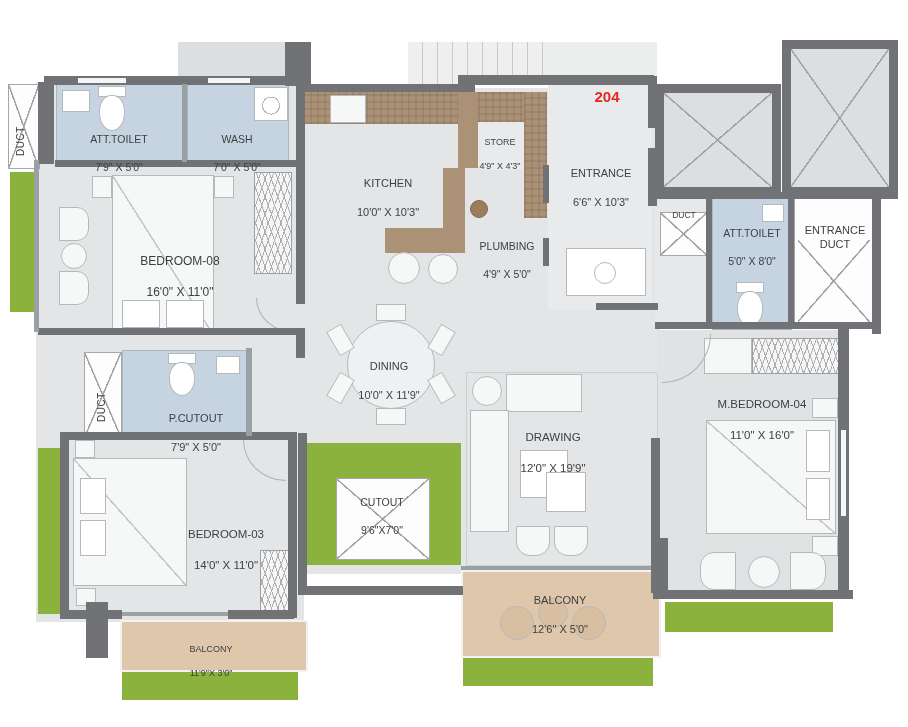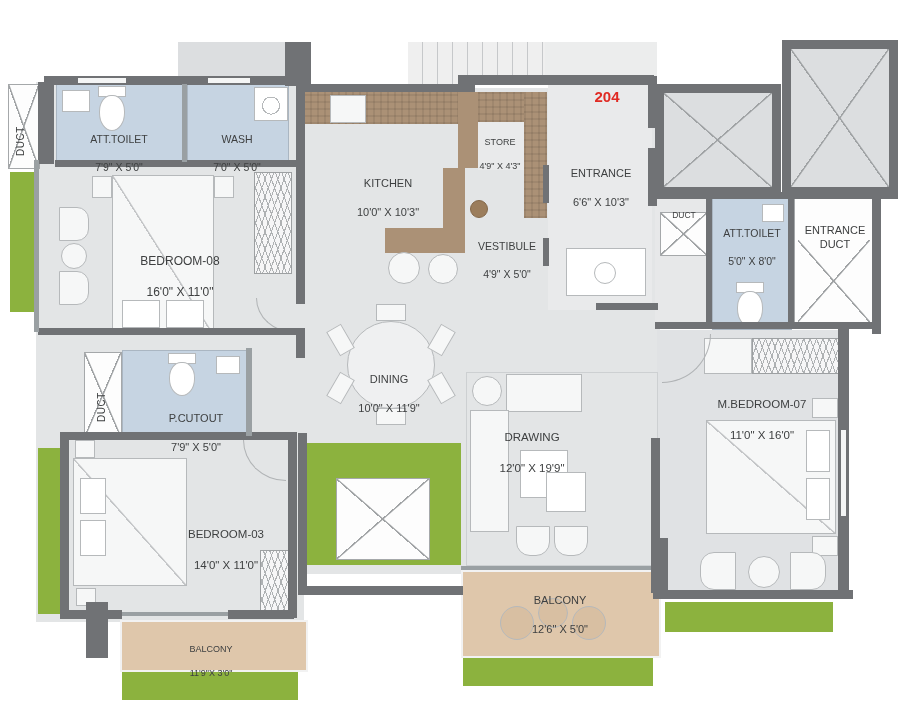--- a/index.html
+++ b/index.html
@@ -211,21 +211,21 @@
   </div>
   <div class="label" style="left:388px;top:161px;font-size:11px;">
     <span class="nm">KITCHEN</span>
     <span class="dm">10'0" X 10'3"</span>
   </div>
   <div class="label" style="left:500px;top:125px;font-size:9px;">
     <span class="nm">STORE</span>
     <span class="dm">4'9" X 4'3"</span>
   </div>
   <div class="label" style="left:507px;top:226px;font-size:10.5px;">
-    <span class="nm">VESTIBULE</span>
+    <span class="nm">PLUMBING</span>
     <span class="dm">4'9" X 5'0"</span>
   </div>
   <div class="unit" style="left:607px;top:88px;color:#e02a23;">204</div>
   <div class="label" style="left:601px;top:151px;font-size:11px;">
     <span class="nm">ENTRANCE</span>
     <span class="dm">6'6" X 10'3"</span>
   </div>
   <div class="label" style="left:684px;top:199px;font-size:8.5px;">
     <span class="nm">DUCT</span>
   </div>
@@ -234,41 +234,45 @@
     <span class="dm">5'0" X 8'0"</span>
   </div>
   <div class="label" style="left:835px;top:208px;font-size:11px;">
     <span class="nm">ENTRANCE
 DUCT</span>
   </div>
   <div class="label" style="left:180px;top:238px;font-size:12px;">
     <span class="nm">BEDROOM-08</span>
     <span class="dm">16'0" X 11'0"</span>
   </div>
-  <div class="label" style="left:389px;top:357px;font-size:11px;">
+  <div class="label" style="left:389px;top:344px;font-size:11px;">
     <span class="nm">DINING</span>
     <span class="dm">10'0" X 11'9"</span>
   </div>
-  <div class="label" style="left:532px;top:415px;font-size:11.5px;">
+  <div class="label" style="left:553px;top:415px;font-size:11.5px;">
     <span class="nm">DRAWING</span>
     <span class="dm">12'0" X 19'9"</span>
   </div>
   <div class="label" style="left:196px;top:396px;font-size:11px;">
     <span class="nm">P.CUTOUT</span>
     <span class="dm">7'9" X 5'0"</span>
   </div>
   <div class="vlabel" style="left:96px;top:366px;height:56px;">DUCT</div>
   <div class="label" style="left:762px;top:382px;font-size:11.5px;">
-    <span class="nm">M.BEDROOM-07</span>
+    <span class="nm">M.BEDROOM-04</span>
     <span class="dm">11'0" X 16'0"</span>
   </div>
   <div class="label" style="left:226px;top:512px;font-size:11.5px;">
     <span class="nm">BEDROOM-03</span>
     <span class="dm">14'0" X 11'0"</span>
   </div>
+  <div class="label" style="left:382px;top:482px;font-size:10.5px;">
+    <span class="nm">CUTOUT</span>
+    <span class="dm">9'6"X7'0"</span>
+  </div>
   <div class="label" style="left:560px;top:578px;font-size:11px;">
     <span class="nm">BALCONY</span>
     <span class="dm">12'6" X 5'0"</span>
   </div>
   <div class="label" style="left:211px;top:632px;font-size:9px;">
     <span class="nm">BALCONY</span>
     <span class="dm">11'9"X 3'0"</span>
   </div>
 
 </div>

